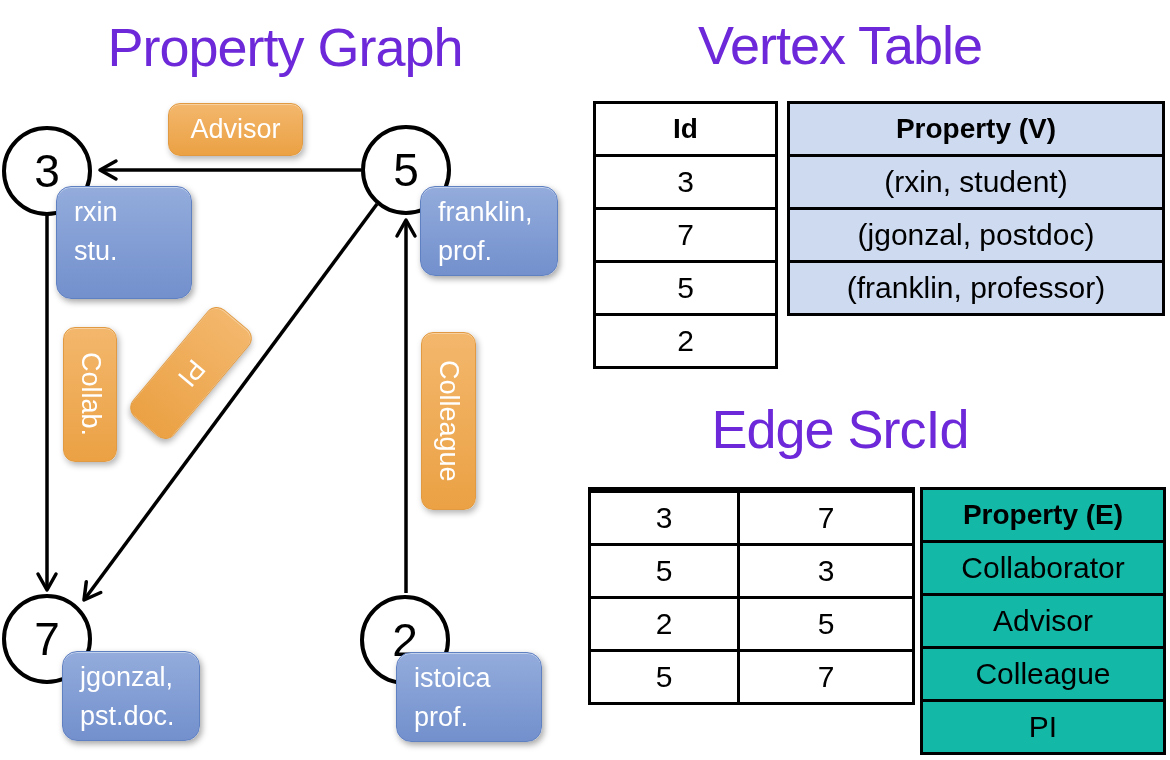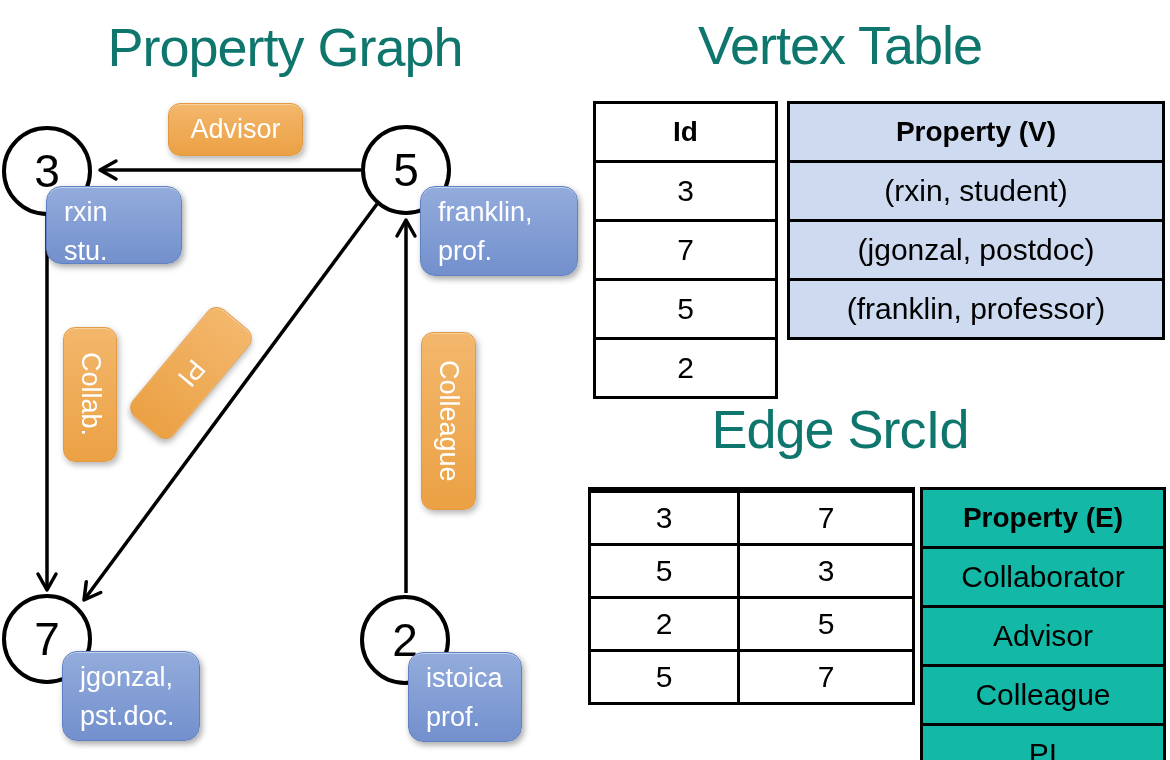--- a/index.html
+++ b/index.html
@@ -1,21 +1,21 @@
 <!DOCTYPE html>
 <html><head>
 <meta charset="utf-8">
 <style>
   html,body{margin:0;padding:0;}
   body{
     width:1170px;height:760px;position:relative;overflow:hidden;
     background:#ffffff;color:#000;
     font-family:"Liberation Sans", sans-serif;
   }
-  .title{position:absolute;text-align:center;font-size:54px;font-weight:300;letter-spacing:-1px;color:#0f766e;white-space:nowrap;}
+  .title{position:absolute;text-align:center;font-size:54px;font-weight:300;letter-spacing:-1px;color:#6d28d9;white-space:nowrap;}
   #title-graph{left:0;top:16px;width:570px;}
   #title-vertex{left:550px;top:14px;width:580px;}
   #title-edge{left:550px;top:398px;width:580px;}
 
   svg.edges{position:absolute;left:0;top:0;z-index:1;}
 
   .node{
     position:absolute;z-index:2;width:82px;height:82px;background:#fff;
     border:4px solid #000;border-radius:50%;
     display:flex;align-items:center;justify-content:center;
@@ -26,41 +26,41 @@
   #node-7{left:2px;top:594px;}
   #node-2{left:360px;top:595px;}
 
   .vlabel{
     position:absolute;z-index:3;border-radius:15px;color:#fff;
     background:linear-gradient(180deg,#93ACDC 0%,#7390CD 100%);
     border:1px solid #5F80C1;
     box-shadow:2px 3px 6px rgba(0,0,0,.35), inset 0 1px 0 rgba(255,255,255,.45);
     font-size:27px;line-height:39px;padding:6px 0 0 17px;box-sizing:border-box;
   }
-  #vlabel-rxin{left:46px;top:186px;width:136px;height:78px;}
-  #vlabel-franklin{left:420px;top:186px;width:158px;height:90px;}
+  #vlabel-rxin{left:56px;top:186px;width:136px;height:113px;}
+  #vlabel-franklin{left:420px;top:186px;width:138px;height:90px;}
   #vlabel-jgonzal{left:62px;top:651px;width:138px;height:90px;}
-  #vlabel-istoica{left:408px;top:652px;width:114px;height:90px;}
+  #vlabel-istoica{left:396px;top:652px;width:146px;height:90px;}
 
   .elabel{
     position:absolute;z-index:3;border-radius:12px;color:#fff;
     background:linear-gradient(180deg,#F3B76C 0%,#EBA144 100%);
     border:1px solid #E19A41;
     box-shadow:2px 3px 6px rgba(0,0,0,.3), inset 0 1px 0 rgba(255,255,255,.35);
     display:flex;align-items:center;justify-content:center;
     font-size:27px;box-sizing:border-box;
   }
   #elabel-advisor{left:168px;top:103px;width:135px;height:53px;}
   #elabel-collab{left:63px;top:327px;width:54px;height:135px;}
   #elabel-pi{left:164px;top:303px;width:54px;height:140px;transform:rotate(40deg);}
   #elabel-colleague{left:421px;top:332px;width:55px;height:178px;}
   .vtext{writing-mode:vertical-rl;}
 
   .tcol{position:absolute;border:3px solid #000;box-sizing:border-box;background:#fff;z-index:2;}
-  .trow{height:56px;border-top:3px solid #000;display:flex;align-items:center;justify-content:center;font-size:30px;}
+  .trow{height:50px;border-top:3px solid #000;display:flex;align-items:center;justify-content:center;font-size:30px;}
   .trow.first{border-top:none;}
   .header{font-weight:bold;}
   .trow.header{font-size:28px;}
   #vt-id{left:593px;top:101px;width:185px;}
   #vt-prop{left:787px;top:101px;width:378px;background:#CEDAF0;}
   #et-srcdst{left:588px;top:487px;width:327px;}
   #et-prop{left:920px;top:487px;width:246px;background:#14b8a6;}
   .trow2{display:flex;height:50px;border-top:3px solid #000;}
   .trow2.first{border-top:none;}
   .cell{display:flex;align-items:center;justify-content:center;font-size:30px;}

